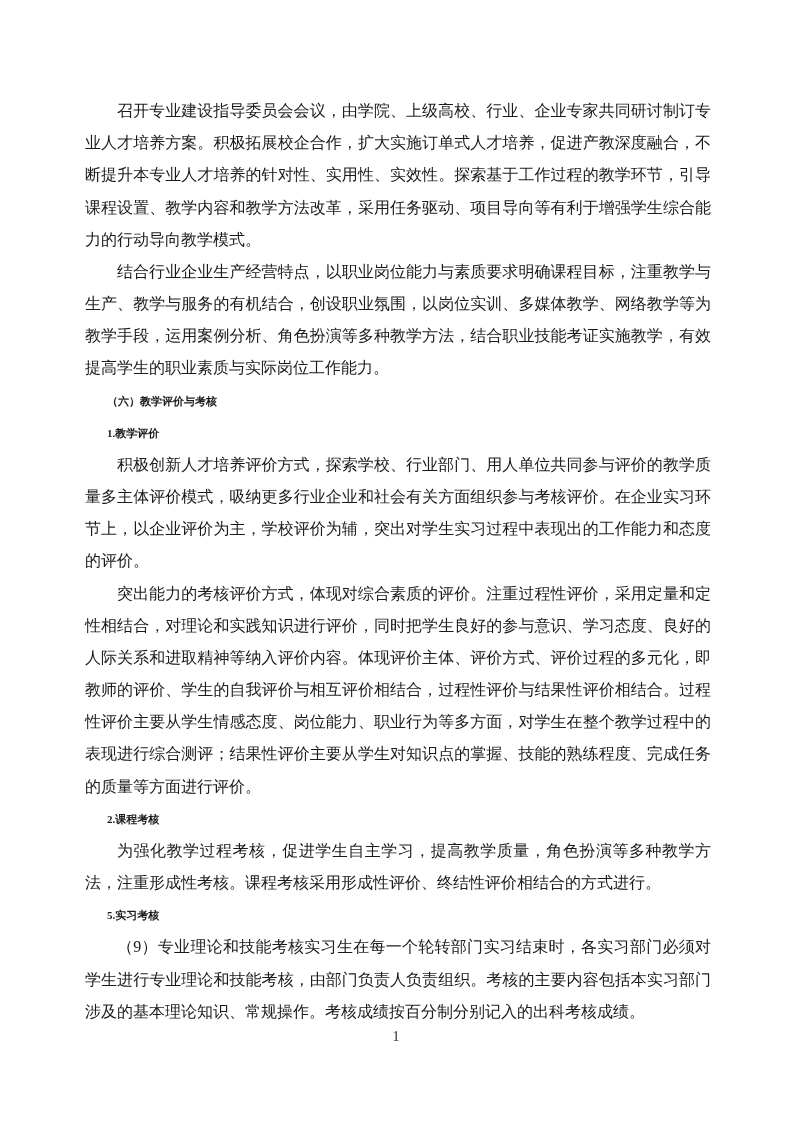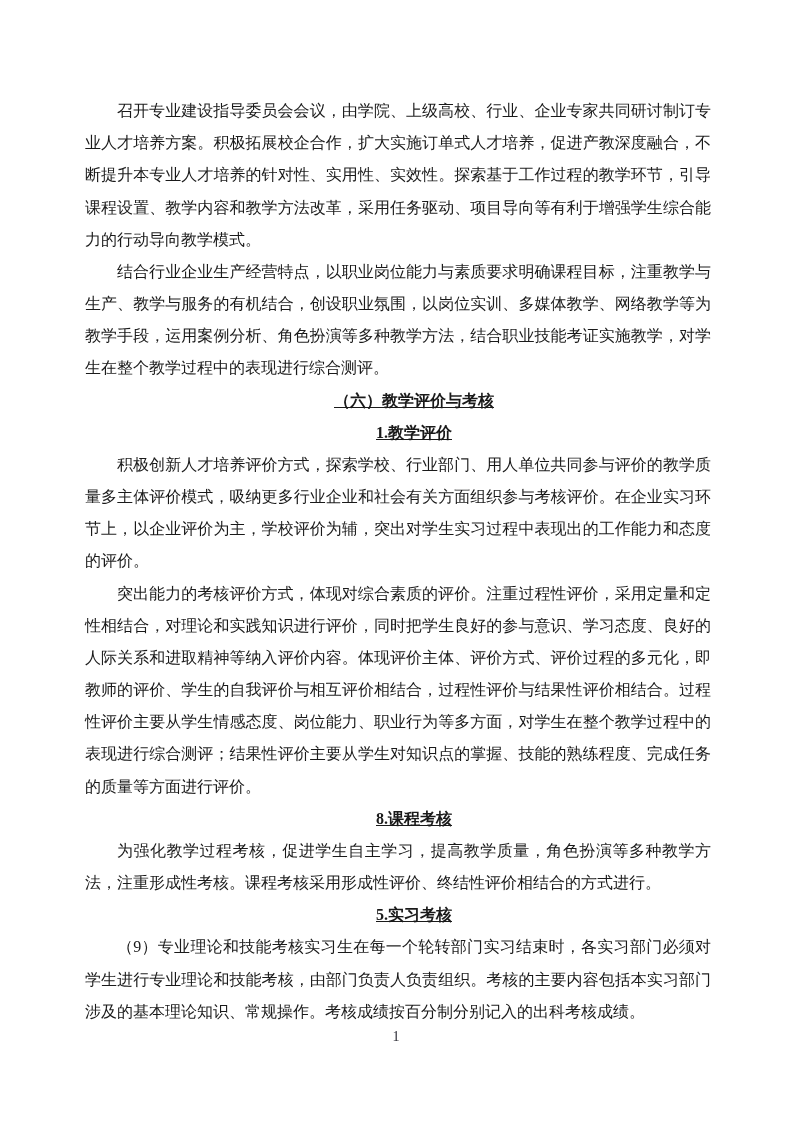--- a/index.html
+++ b/index.html
@@ -27,47 +27,46 @@
     letter-spacing: 0;
   }
   .para {
     margin: 0;
     text-indent: 2em;
   }
   .heading {
     margin: 0;
     font-weight: bold;
     text-indent: 2em;
-    font-size: 16px;
+    font-size: 11px;
     line-height: 32.17px;
-    text-align: center;
-    text-decoration: underline;
+    text-align: left;
   }
   .page-number {
     position: absolute;
     left: 0;
     right: 0;
     top: 1029px;
     text-align: center;
     font-size: 14px;
     line-height: 16px;
     color: #2a2a33;
     font-family: "Liberation Serif", "DejaVu Serif", serif;
   }
 </style>
 </head>
 <body>
 
 <div class="page">
   <div class="doc-body">
     <p class="para">召开专业建设指导委员会会议，由学院、上级高校、行业、企业专家共同研讨制订专业人才培养方案。积极拓展校企合作，扩大实施订单式人才培养，促进产教深度融合，不断提升本专业人才培养的针对性、实用性、实效性。探索基于工作过程的教学环节，引导课程设置、教学内容和教学方法改革，采用任务驱动、项目导向等有利于增强学生综合能力的行动导向教学模式。</p>
-    <p class="para">结合行业企业生产经营特点，以职业岗位能力与素质要求明确课程目标，注重教学与生产、教学与服务的有机结合，创设职业氛围，以岗位实训、多媒体教学、网络教学等为教学手段，运用案例分析、角色扮演等多种教学方法，结合职业技能考证实施教学，对学生在整个教学过程中的表现进行综合测评。</p>
+    <p class="para">结合行业企业生产经营特点，以职业岗位能力与素质要求明确课程目标，注重教学与生产、教学与服务的有机结合，创设职业氛围，以岗位实训、多媒体教学、网络教学等为教学手段，运用案例分析、角色扮演等多种教学方法，结合职业技能考证实施教学，有效提高学生的职业素质与实际岗位工作能力。</p>
     <h3 class="heading">（六）教学评价与考核</h3>
     <h4 class="heading">1.教学评价</h4>
     <p class="para">积极创新人才培养评价方式，探索学校、行业部门、用人单位共同参与评价的教学质量多主体评价模式，吸纳更多行业企业和社会有关方面组织参与考核评价。在企业实习环节上，以企业评价为主，学校评价为辅，突出对学生实习过程中表现出的工作能力和态度的评价。</p>
     <p class="para">突出能力的考核评价方式，体现对综合素质的评价。注重过程性评价，采用定量和定性相结合，对理论和实践知识进行评价，同时把学生良好的参与意识、学习态度、良好的人际关系和进取精神等纳入评价内容。体现评价主体、评价方式、评价过程的多元化，即教师的评价、学生的自我评价与相互评价相结合，过程性评价与结果性评价相结合。过程性评价主要从学生情感态度、岗位能力、职业行为等多方面，对学生在整个教学过程中的表现进行综合测评；结果性评价主要从学生对知识点的掌握、技能的熟练程度、完成任务的质量等方面进行评价。</p>
-    <h4 class="heading">8.课程考核</h4>
+    <h4 class="heading">2.课程考核</h4>
     <p class="para">为强化教学过程考核，促进学生自主学习，提高教学质量，角色扮演等多种教学方法，注重形成性考核。课程考核采用形成性评价、终结性评价相结合的方式进行。</p>
     <h4 class="heading">5.实习考核</h4>
     <p class="para">（9）专业理论和技能考核实习生在每一个轮转部门实习结束时，各实习部门必须对学生进行专业理论和技能考核，由部门负责人负责组织。考核的主要内容包括本实习部门涉及的基本理论知识、常规操作。考核成绩按百分制分别记入的出科考核成绩。</p>
   </div>
   <div class="page-number">1</div>
 </div>
 
 </body></html>

